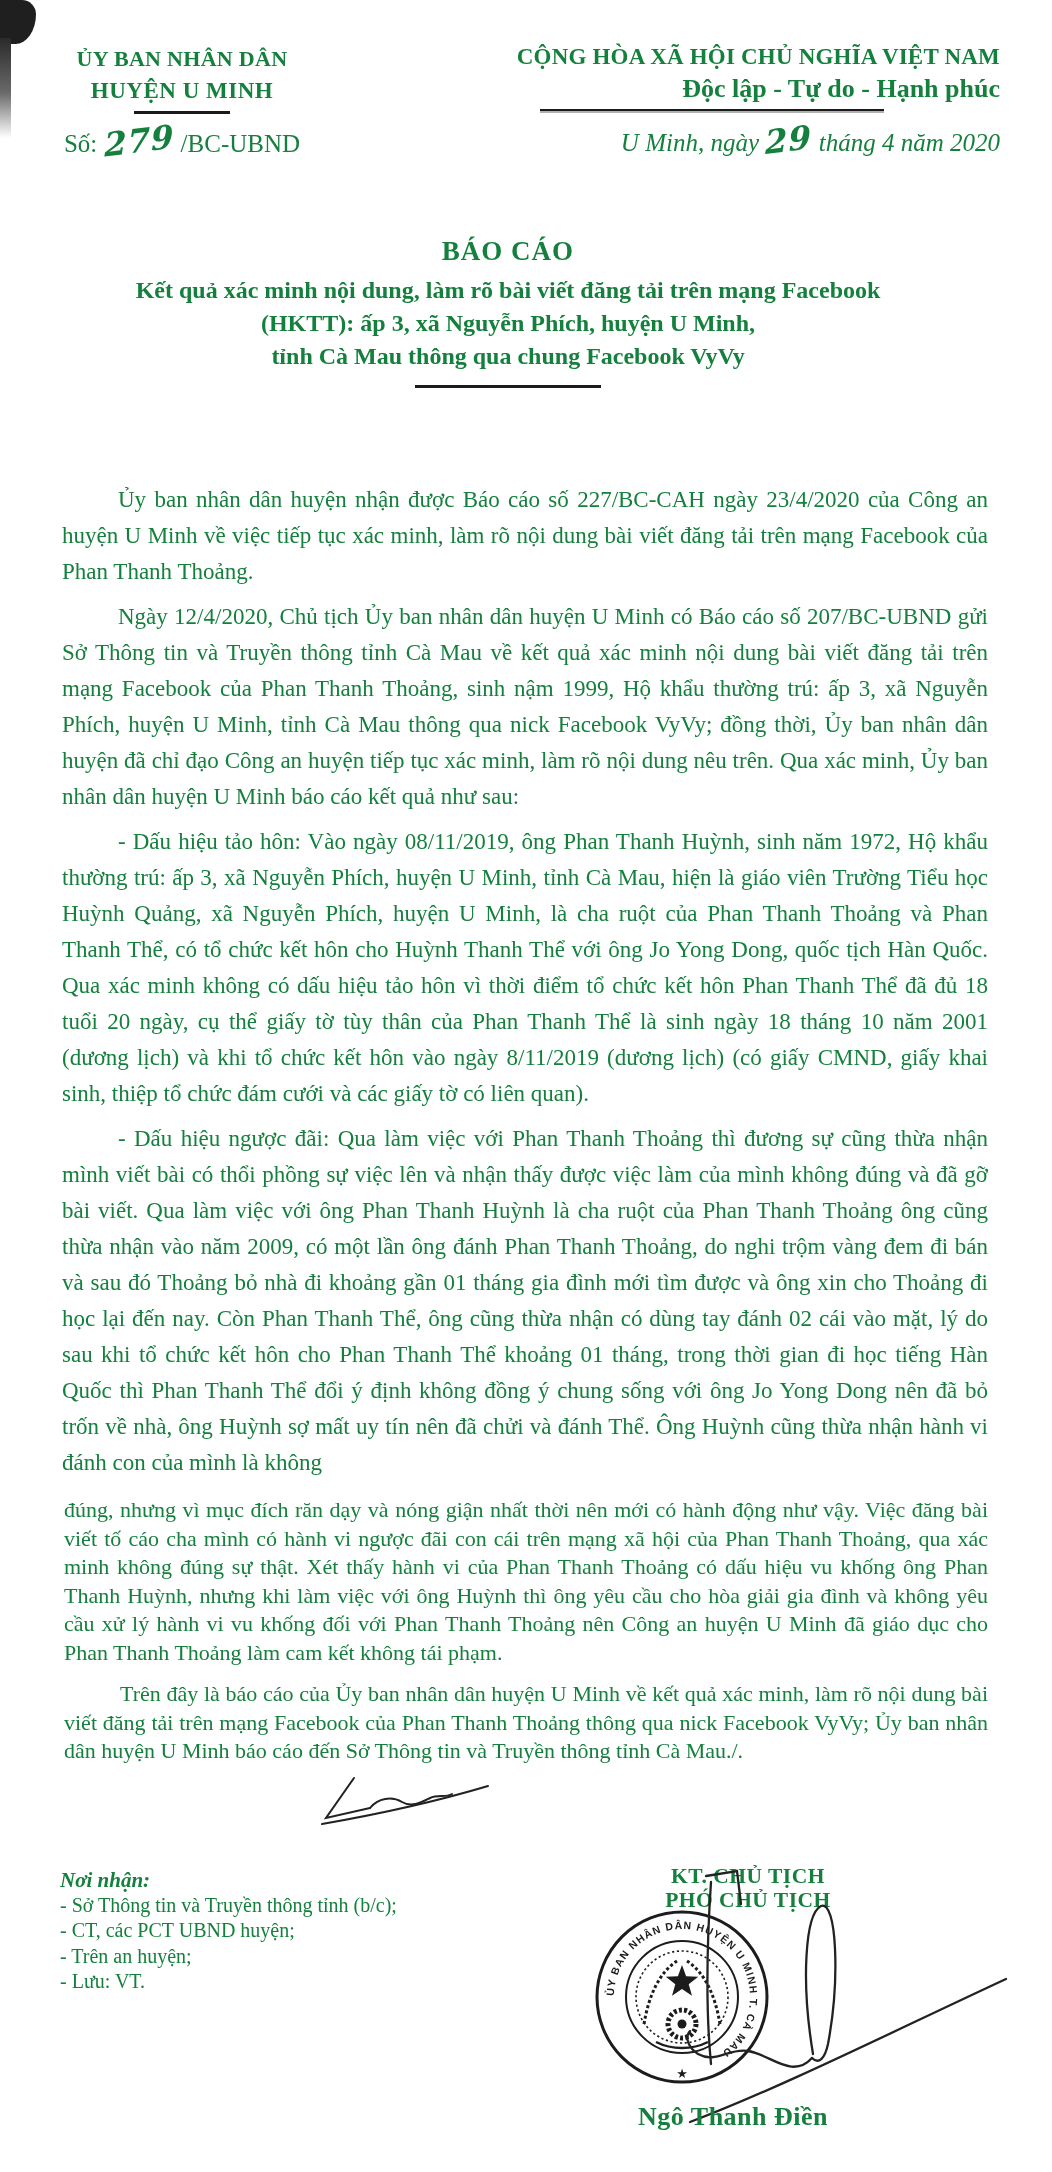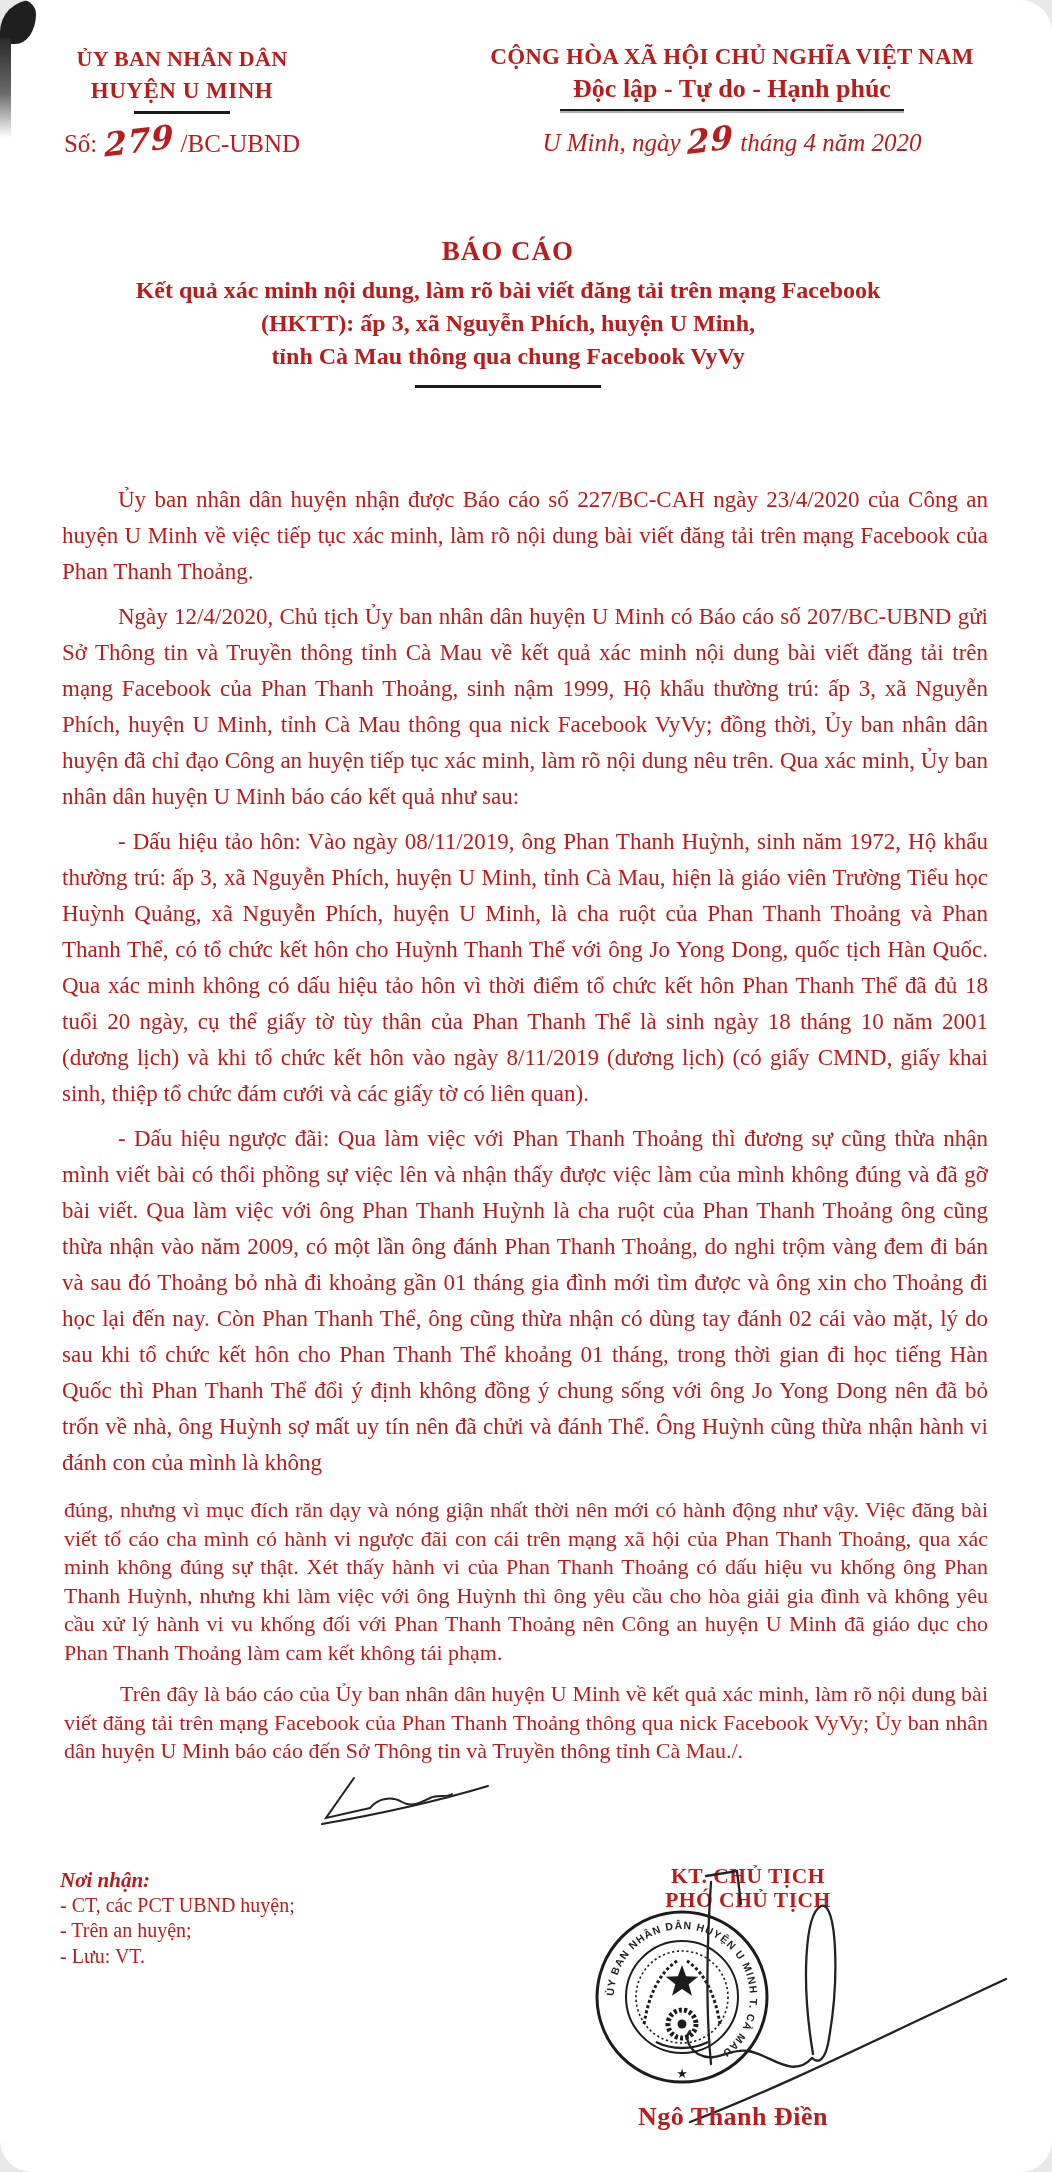--- a/index.html
+++ b/index.html
@@ -1,33 +1,32 @@
 <!DOCTYPE html>
 <html><head>
 <meta charset="utf-8">
 <style>
   html,body{margin:0;padding:0;background:#e8e8e8;}
   .page{
     position:relative;width:1052px;height:2172px;background:#ffffff;
-    font-family:"Liberation Serif", serif;color:#b91c1c;overflow:hidden;
+    font-family:"Liberation Serif", serif;color:#15803d;overflow:hidden;
     margin:0 auto;
-    border-radius:32px;
   }
   
   .corner-blob{position:absolute;left:0;top:0;width:36px;height:44px;background:#1f1f1f;
     border-radius:0 55% 80% 0 / 0 45% 95% 0;}
   .edge-streak{position:absolute;left:0;top:38px;width:11px;height:100px;
     background:linear-gradient(#2a2a2a 0%, #6a6a6a 55%, rgba(255,255,255,0) 100%);}
   
   .header-left{position:absolute;left:56px;top:46px;width:252px;text-align:center;}
   .issuer1{font-size:22px;font-weight:bold;letter-spacing:.3px;}
   .issuer2{font-size:23px;font-weight:bold;margin-top:6px;letter-spacing:.5px;}
   .rule-left{width:96px;border-bottom:3px solid #1a1a1a;margin:7px auto 0;}
   .doc-number{font-size:25px;margin-top:16px;white-space:nowrap;}
-  .header-right{position:absolute;left:444px;top:44px;width:576px;text-align:center;}
+  .header-right{position:absolute;left:424px;top:44px;width:576px;text-align:right;}
   .motto1{font-size:23px;font-weight:bold;letter-spacing:.2px;white-space:nowrap;}
   .motto2{font-size:26px;font-weight:bold;margin-top:4px;}
   .rule-right{width:344px;border-bottom:2px solid #1a1a1a;margin:5px auto 0;box-shadow:0 2px 0 rgba(30,30,30,.35);}
   .date-line{font-size:25px;font-style:italic;margin-top:18px;white-space:nowrap;}
   .handwritten{
     font-family:"DejaVu Serif", serif;font-style:italic;font-weight:bold;
     display:inline-block;transform:rotate(-7deg) skewX(-6deg);font-size:1.3em;
     letter-spacing:1px;line-height:0;
   }
   
@@ -108,20 +107,21 @@
   <svg class="flourish" width="175" height="58" viewBox="0 0 175 58">
     <g fill="none" stroke="#222" stroke-width="2" stroke-linecap="round">
       <path d="M 36 6 L 8 46 L 52 36"></path>
       <path d="M 52 36 C 60 26, 74 24, 84 30 C 94 36, 104 30, 112 26 C 120 22, 128 26, 134 22"></path>
       <path d="M 4 52 C 50 44, 110 32, 170 14"></path>
     </g>
   </svg>
 
   <div class="recipients">
     <div class="rec-title">Nơi nhận:</div>
+    <div class="rec-item">- Sở Thông tin và Truyền thông tỉnh (b/c);</div>
     <div class="rec-item">- CT, các PCT UBND huyện;</div>
     <div class="rec-item">- Trên an huyện;</div>
     <div class="rec-item">- Lưu: VT.</div>
   </div>
 
   <div class="sig-title">
     <div>KT. CHỦ TỊCH</div>
     <div>PHÓ CHỦ TỊCH</div>
   </div>
 

